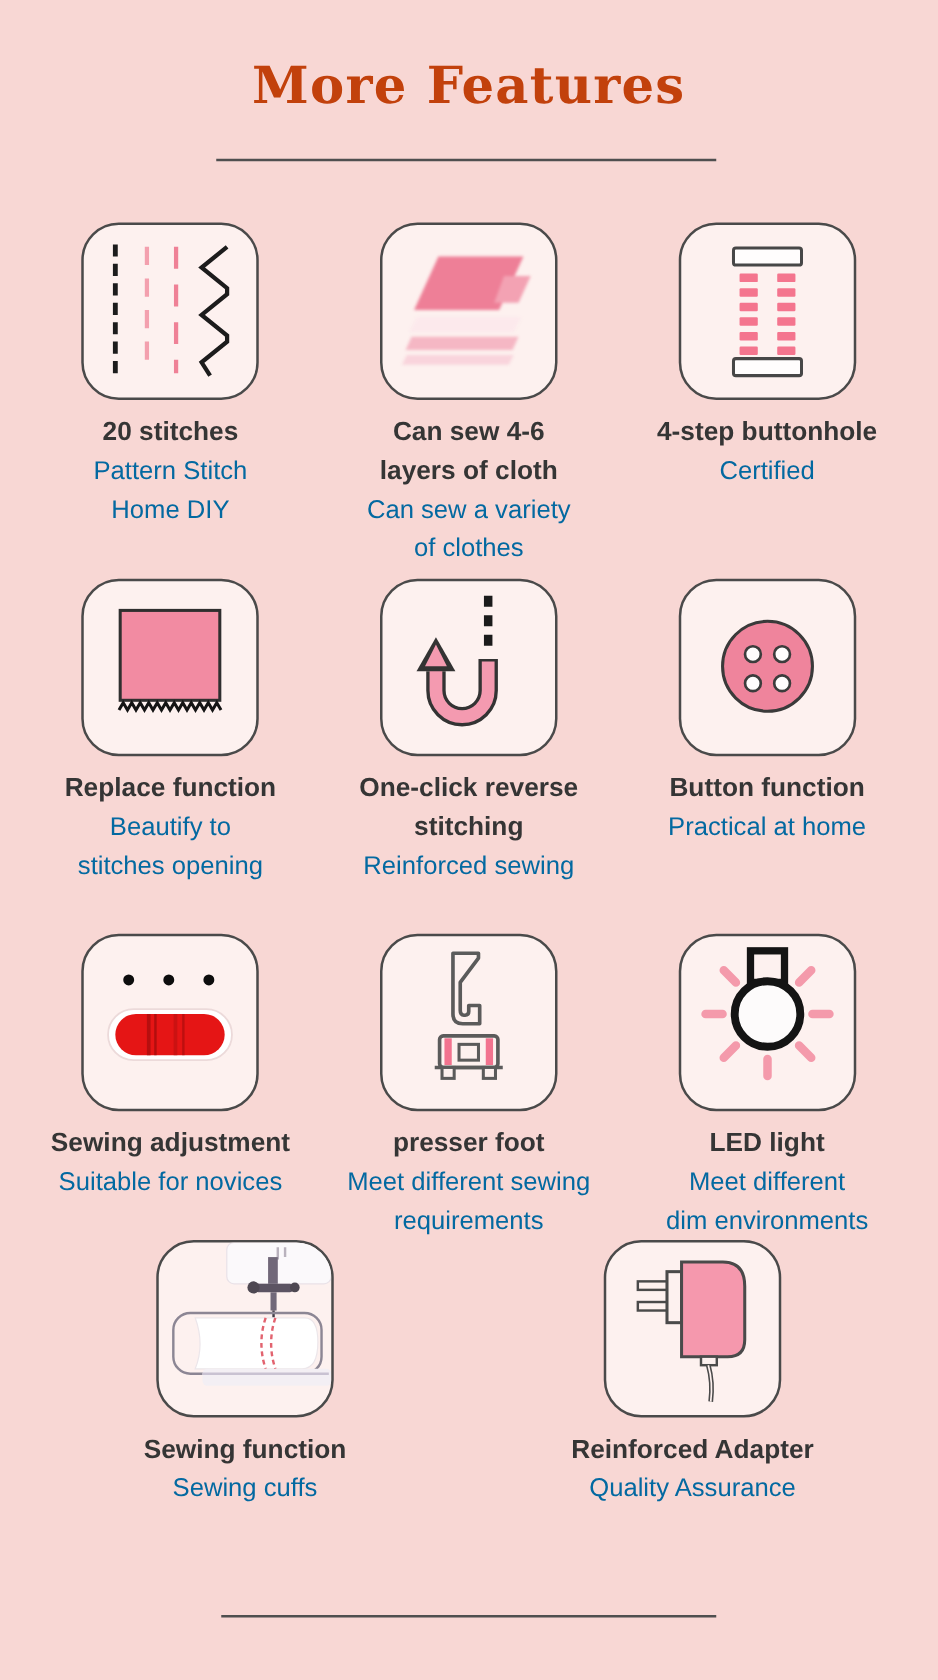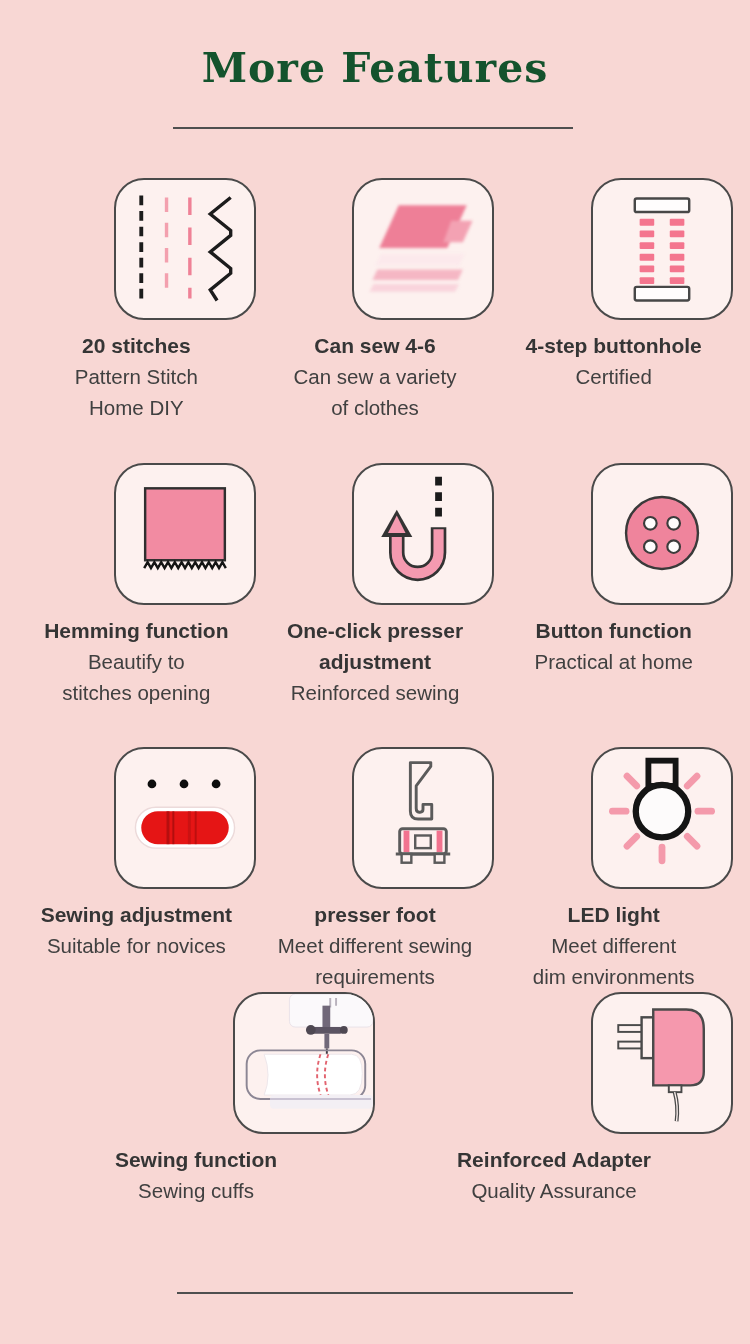--- a/index.html
+++ b/index.html
@@ -4,36 +4,36 @@
 <style>
   html,body{margin:0;padding:0}
   body{
     width:750px;height:1344px;position:relative;overflow:hidden;
     background:#f8d7d4;
     font-family:"Liberation Sans",sans-serif;color:#3a3a3a;
   }
   .page-title{
     position:absolute;top:44px;left:0;width:750px;text-align:center;
     font-family:"DejaVu Serif",serif;font-weight:800;font-size:41px;
-    letter-spacing:1px;color:#14532d;
+    letter-spacing:1px;color:#c2410c;
   }
   .divider{position:absolute;height:2px;background:#4f4f4f}
   .divider.top{top:127px;left:173px;width:400px}
   .divider.bottom{top:1292px;left:177px;width:396px}
   .row{position:absolute;left:17px;width:716px;display:flex}
   .row.r1{top:178px}.row.r2{top:463px}.row.r3{top:747px}.row.r4{top:992px}
-  .cell{flex:1 1 0;display:flex;flex-direction:column;align-items:flex-end}
+  .cell{flex:1 1 0;display:flex;flex-direction:column;align-items:center}
   .iconbox{
     width:138px;height:138px;border:2px solid #4a4a4a;border-radius:30px;
     background:#fdf1ef;overflow:hidden;flex:0 0 auto;
   }
   .iconbox svg{width:138px;height:138px;display:block}
   .text{margin-top:10px;width:100%}
   .tline{font-weight:bold;font-size:21px;line-height:31px;text-align:center;color:#353535}
-  .sline{font-size:20.5px;line-height:31px;text-align:center;color:#404040}
+  .sline{font-size:20.5px;line-height:31px;text-align:center;color:#0369a1}
   .tline:empty,.sline:empty{display:none}
   .blurred{filter:blur(1.5px)}
 </style>
 </head>
 <body>
 
 <div class="page-title">More Features</div>
 <div class="divider top"></div>
 
 <div class="row r1">
@@ -62,20 +62,21 @@
           <polygon points="46,26 116,26 96,70 26,70" fill="#ee7f97"></polygon>
           <polygon points="100,42 122,42 112,64 92,64" fill="#f3a2b3"></polygon>
           <polygon points="28,76 114,76 108,88 22,88" fill="#fce9ec"></polygon>
           <polygon points="24,92 112,92 107,103 19,103" fill="#f5b7c4"></polygon>
           <polygon points="20,107 108,107 104,115 16,115" fill="#f9d4dc"></polygon>
         </g>
       </svg>
     </div>
     <div class="text">
       <div class="tline">Can sew 4-6</div>
+      <div class="tline">layers of cloth</div>
       <div class="sline">Can sew a variety</div>
       <div class="sline">of clothes</div>
     </div>
   </div>
 
   <div class="cell">
     <div class="iconbox">
       <svg viewBox="0 0 142 142">
         <rect x="43" y="19" width="56" height="14" rx="2" fill="#fffdfd" stroke="#474747" stroke-width="2.5"></rect>
         <g fill="#f4758e">
@@ -107,40 +108,40 @@
 <div class="row r2">
 
   <div class="cell">
     <div class="iconbox">
       <svg viewBox="0 0 142 142">
         <rect x="30" y="24" width="82" height="74" fill="#f28ba2" stroke="#2f2f2f" stroke-width="2.5"></rect>
         <polyline fill="none" stroke="#141414" stroke-width="2.5" points="29,106 32.5,100 36,106 39.5,100 43,106 46.5,100 50,106 53.5,100 57,106 60.5,100 64,106 67.5,100 71,106 74.5,100 78,106 81.5,100 85,106 88.5,100 92,106 95.5,100 99,106 102.5,100 106,106 109.5,100 113,106"></polyline>
       </svg>
     </div>
     <div class="text">
-      <div class="tline">Hemming function</div>
+      <div class="tline">Replace function</div>
 
       <div class="sline">Beautify to</div>
       <div class="sline">stitches opening</div>
     </div>
   </div>
 
   <div class="cell">
     <div class="iconbox">
       <svg viewBox="0 0 142 142">
         <line x1="87" y1="12" x2="87" y2="58" stroke="#1b1b1b" stroke-width="7" stroke-dasharray="9 7"></line>
         <path d="M87,64 V90 A21.5,21.5 0 0 1 44,90 V74" fill="none" stroke="#333333" stroke-width="16"></path>
         <path d="M87,66 V90 A21.5,21.5 0 0 1 44,90 V73" fill="none" stroke="#f49ab0" stroke-width="10.5"></path>
         <polygon points="44,46 28,74 60,74" fill="#333333"></polygon>
         <polygon points="44,52 35,70 53,70" fill="#f49ab0"></polygon>
       </svg>
     </div>
     <div class="text">
-      <div class="tline">One-click presser</div>
-      <div class="tline">adjustment</div>
+      <div class="tline">One-click reverse</div>
+      <div class="tline">stitching</div>
       <div class="sline">Reinforced sewing</div>
 
     </div>
   </div>
 
   <div class="cell">
     <div class="iconbox">
       <svg viewBox="0 0 142 142">
         <circle cx="71" cy="70" r="37" fill="#ef849c" stroke="#3a3a3a" stroke-width="2.5"></circle>
         <circle cx="59" cy="60" r="6.5" fill="#fffdfd" stroke="#3c3c3c" stroke-width="2.2"></circle>

